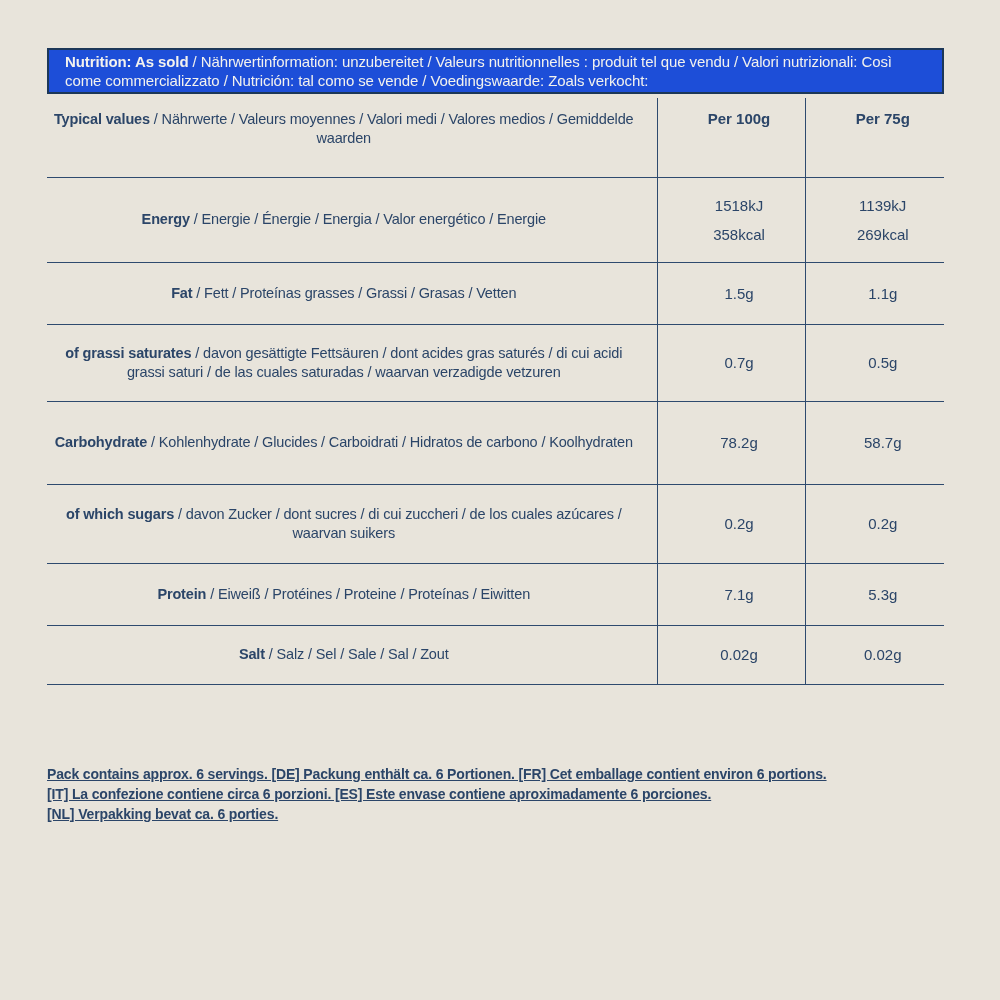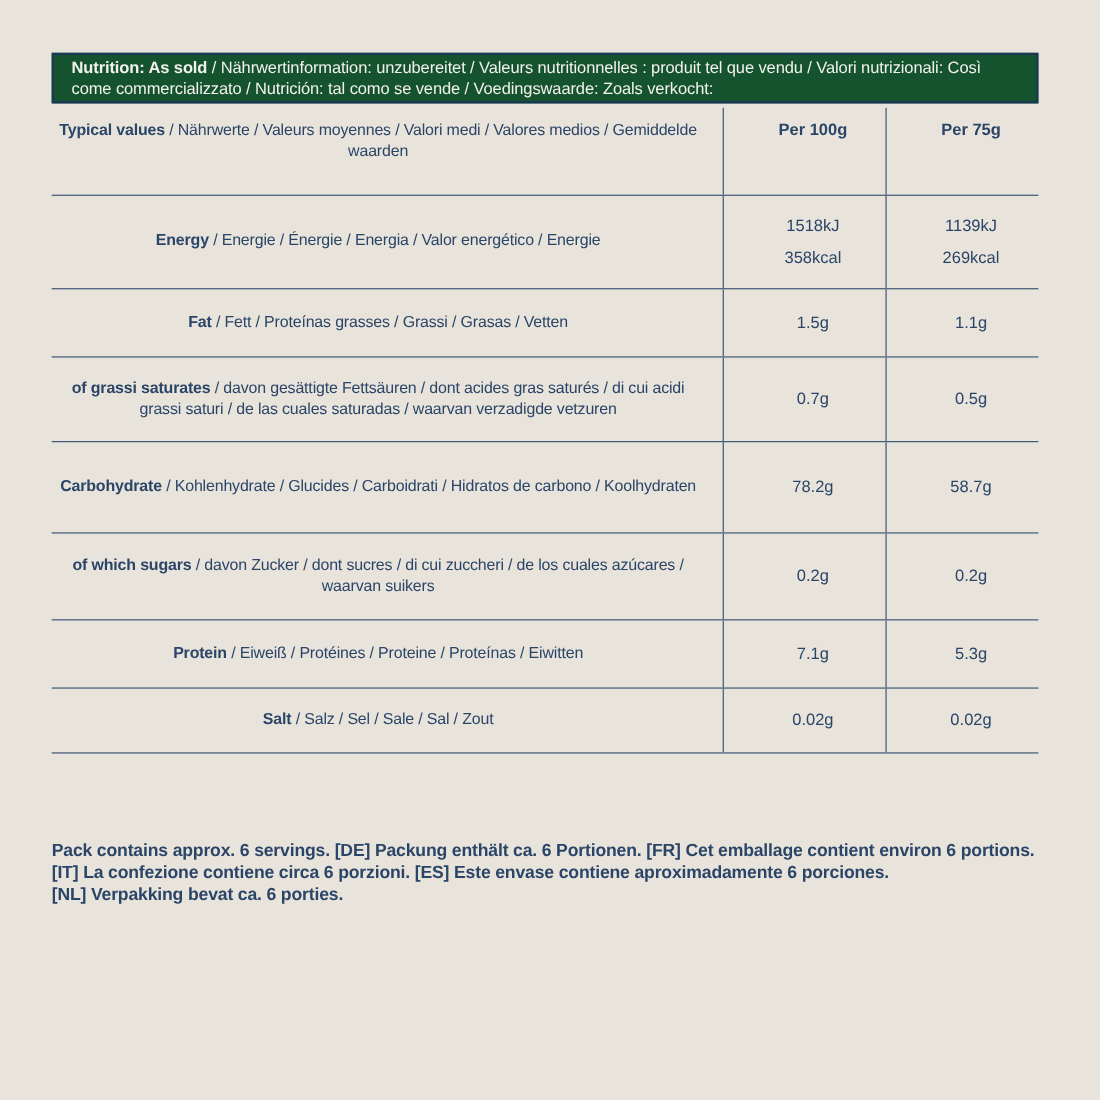--- a/index.html
+++ b/index.html
@@ -8,21 +8,21 @@
     font-family: "Liberation Sans", sans-serif;
   }
   body { background: #e8e4db; position: relative; overflow: hidden; }
 
   .sheet { position: absolute; inset: 0; }
 
   
   .title-bar {
     position: absolute;
     left: 47px; top: 48px; width: 897px; min-height: 43px;
-    background: #14532d;
+    background: #1d4ed8;
     border: 2px solid #1c3758;
     color: #f3f2ee;
     font-size: 15px; line-height: 19px;
     letter-spacing: -0.1px;
     padding: 2px 16px;
     display: flex; align-items: center;
   }
   .title-bar b { font-weight: 700; }
 
   
@@ -62,24 +62,25 @@
   tr.hdr th.val { padding-top: 12px; font-weight: 700; font-size: 15px; }
 
   .val-line + .val-line { margin-top: 12px; }
 
   
   .servings-note {
     position: absolute;
     left: 47px; top: 764px; width: 920px;
     color: #2b4568;
     font-weight: 700;
-    font-size: 16px;
+    font-size: 14px;
     line-height: 20px;
     letter-spacing: -0.15px;
     white-space: nowrap;
+    text-decoration: underline;
   }
 </style>
 </head>
 <body>
 
 <div class="sheet">
 
   <div class="title-bar">
     <div><b>Nutrition: As sold</b><span> / Nährwertinformation: unzubereitet / Valeurs nutritionnelles : produit tel que vendu / Valori nutrizionali: Così come commercializzato / Nutrición: tal como se vende / Voedingswaarde: Zoals verkocht:</span></div>
   </div>

